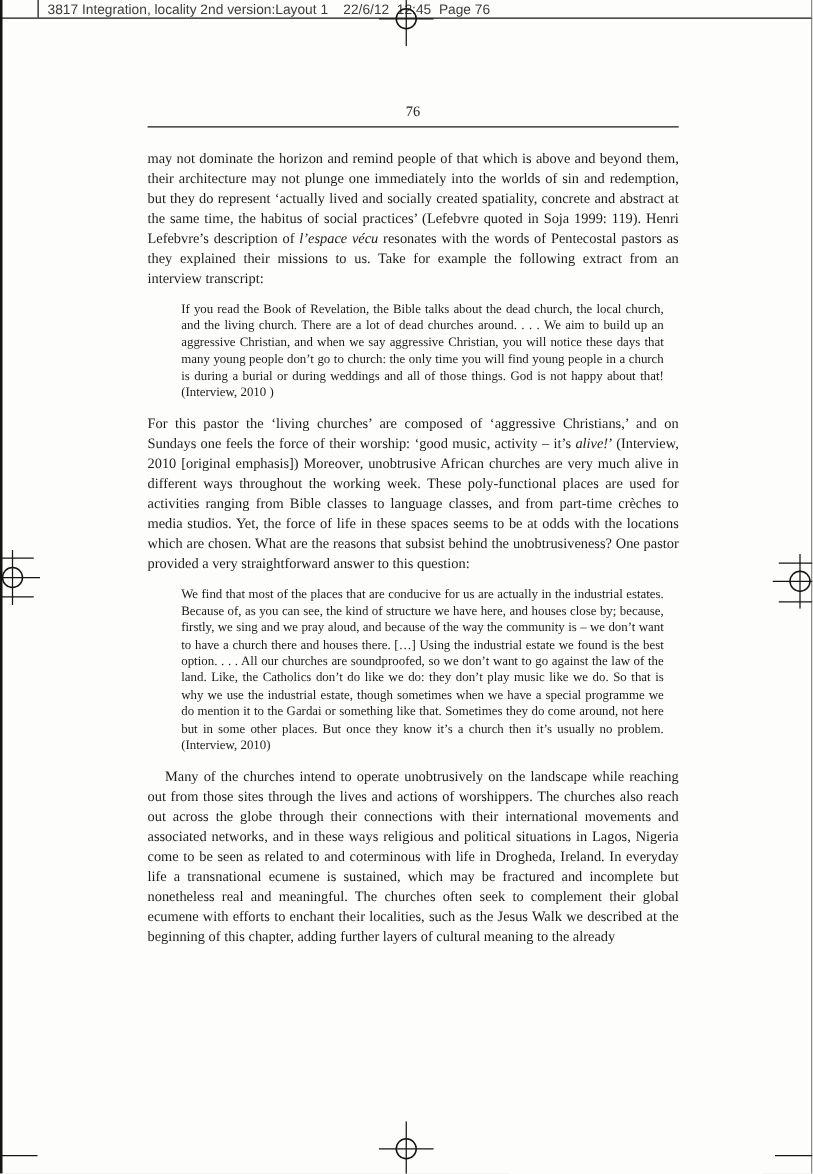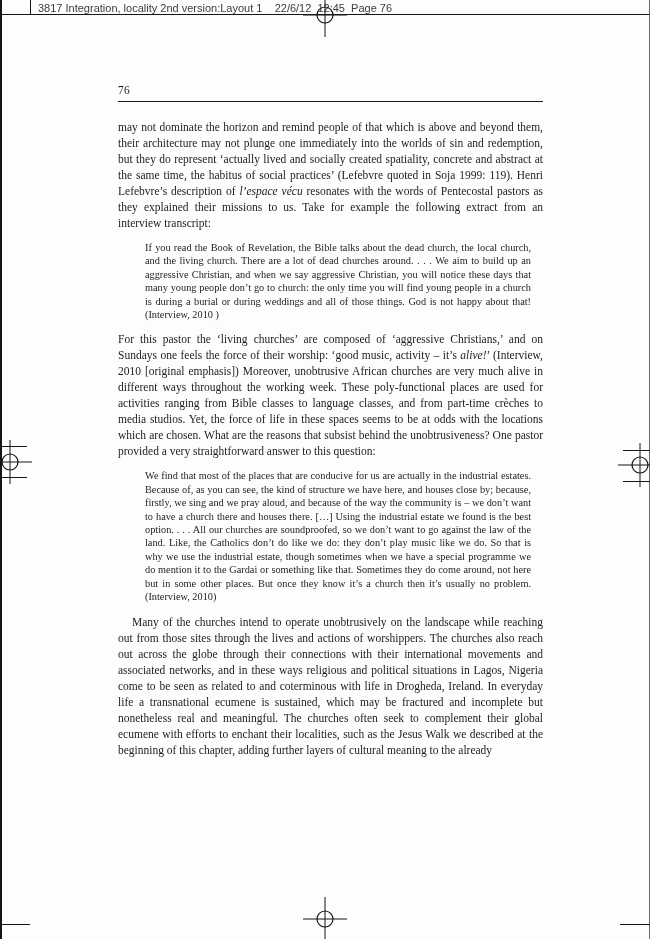--- a/index.html
+++ b/index.html
@@ -43,21 +43,21 @@
   .regmark { position: absolute; width: 44px; height: 44px; }
 
   
   .content {
     position: absolute;
     left: 118px; top: 84px; width: 425px;
   }
   .running-head {
     display: flex;
     justify-content: space-between;
-    align-items: flex-start;
+    align-items: center;
     font-size: 11.5px;
     letter-spacing: 0.2px;
     flex-direction: column;
   }
   .head-rule {
     border: 0;
     border-top: 1.4px solid #1b1b1b;
     margin: 5px 0 0 0;
   }
   p.body-para {

